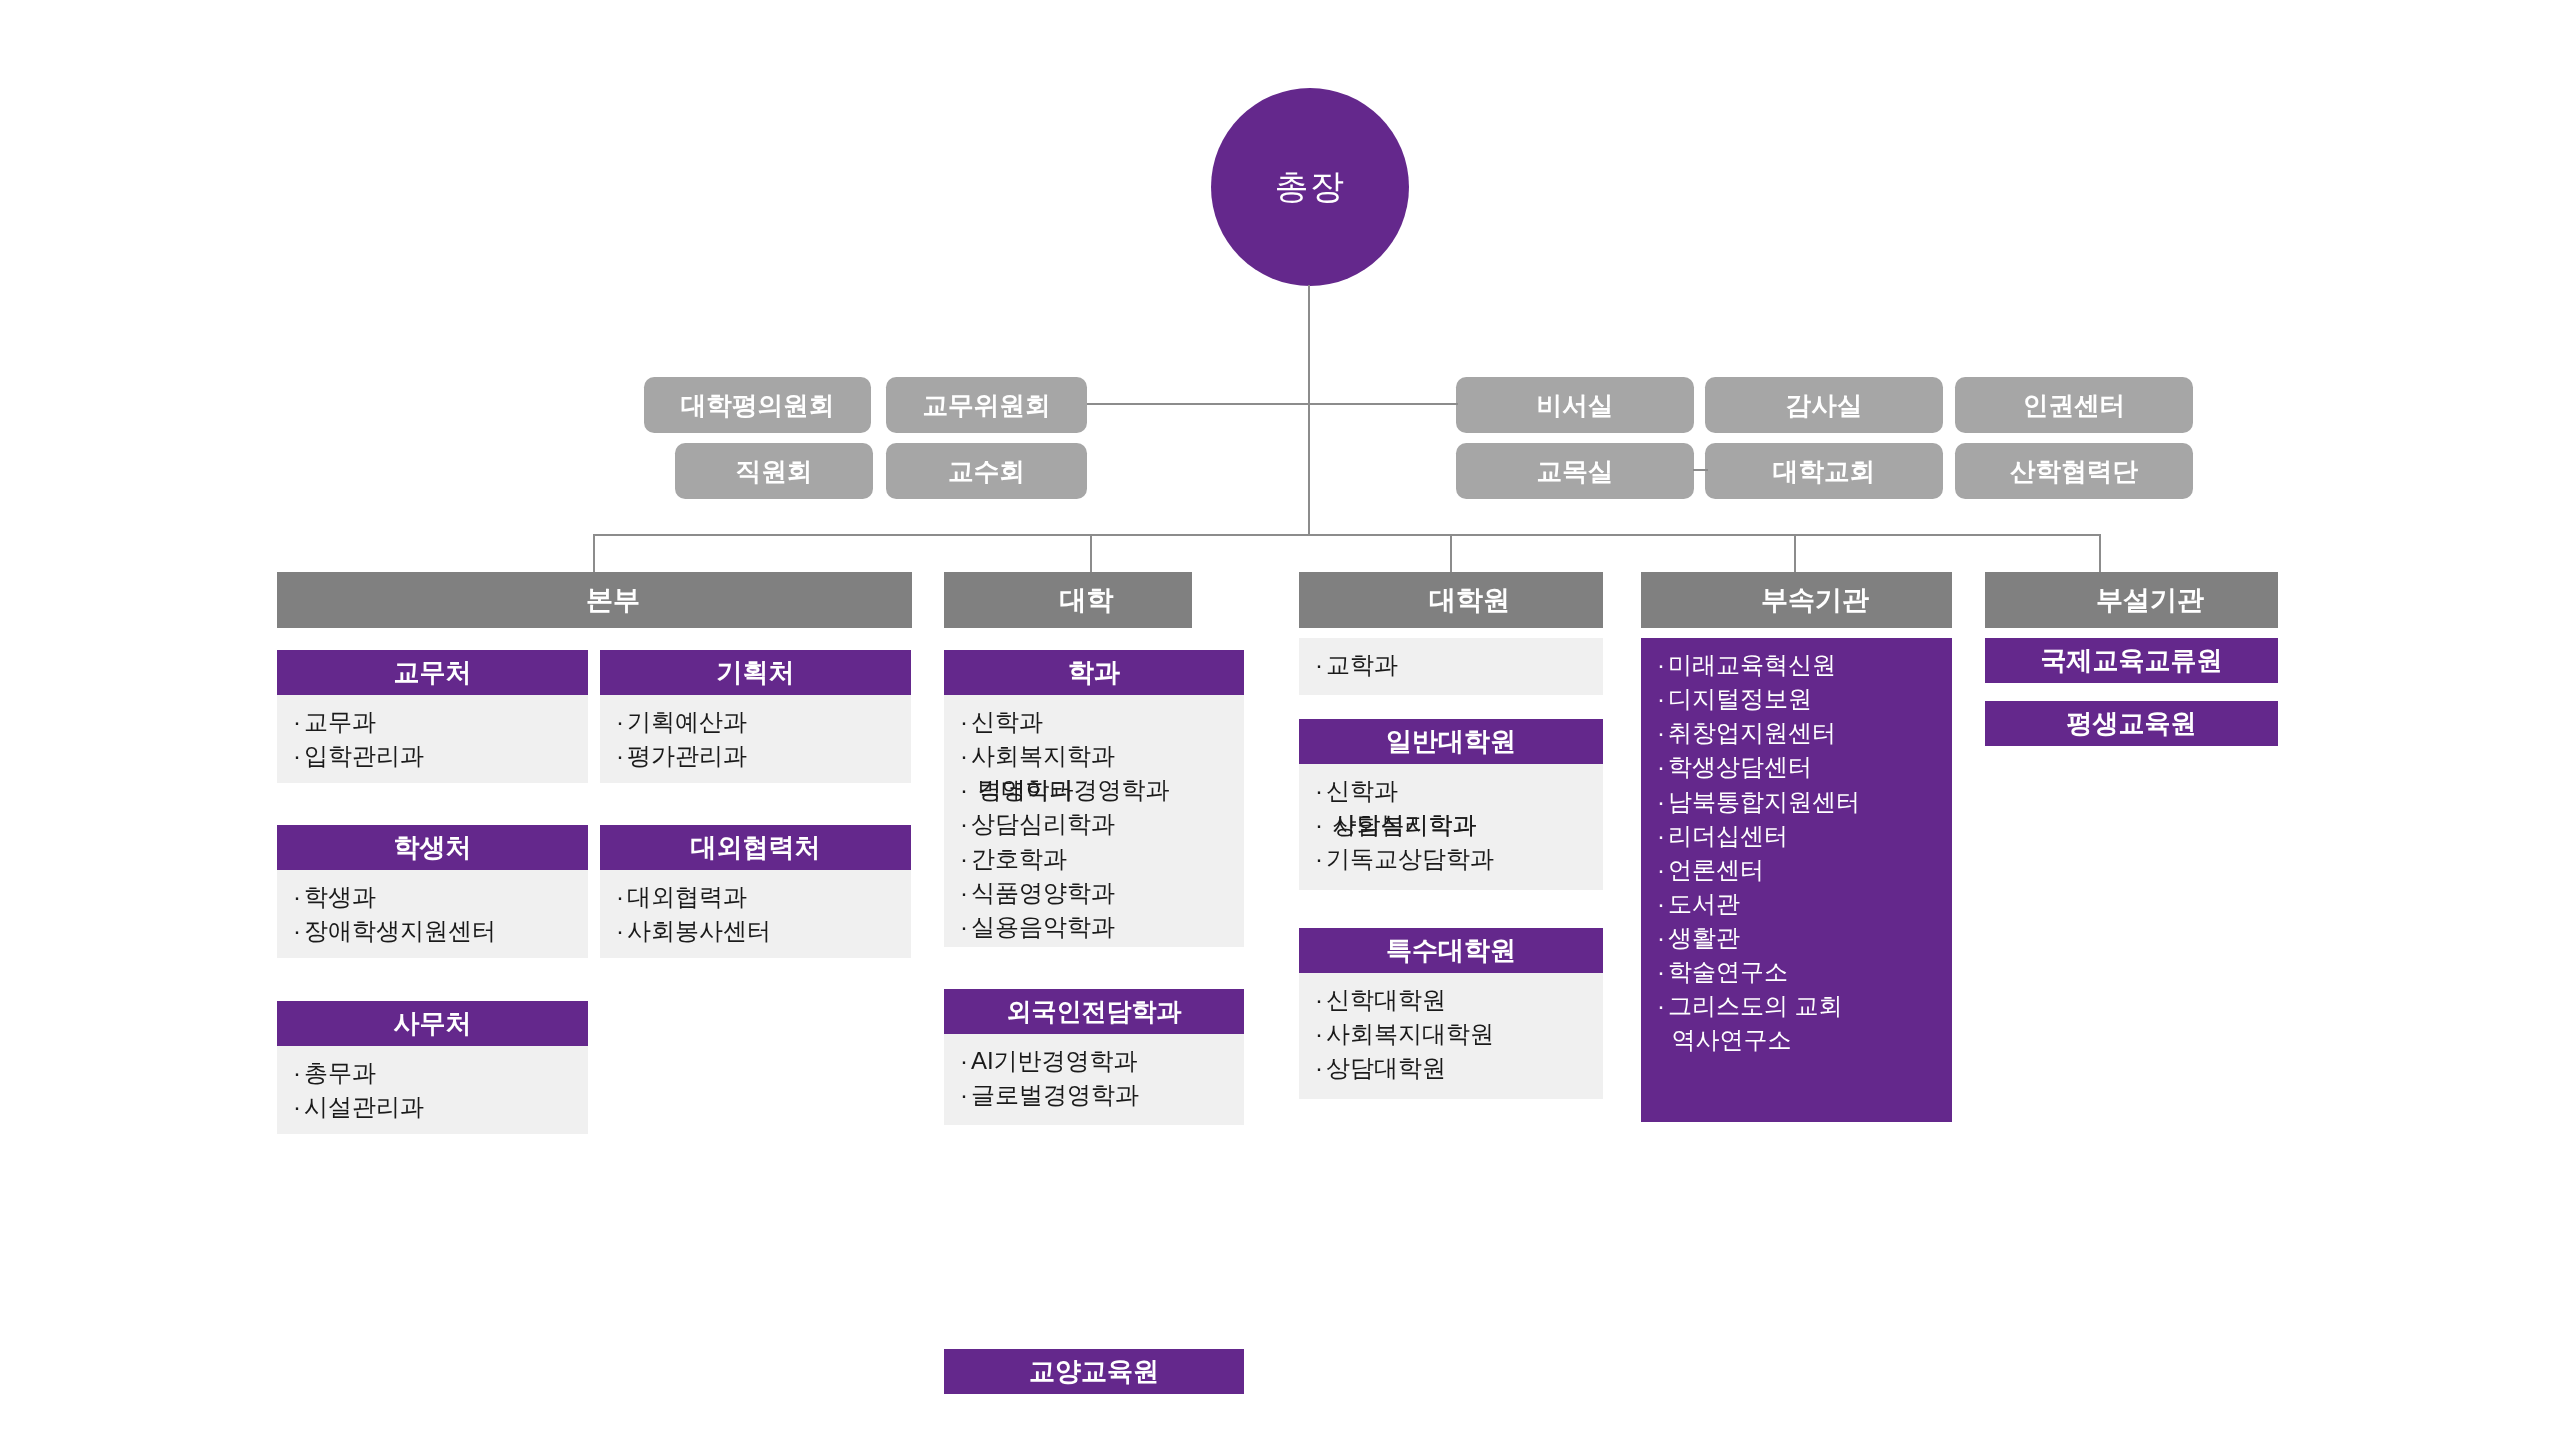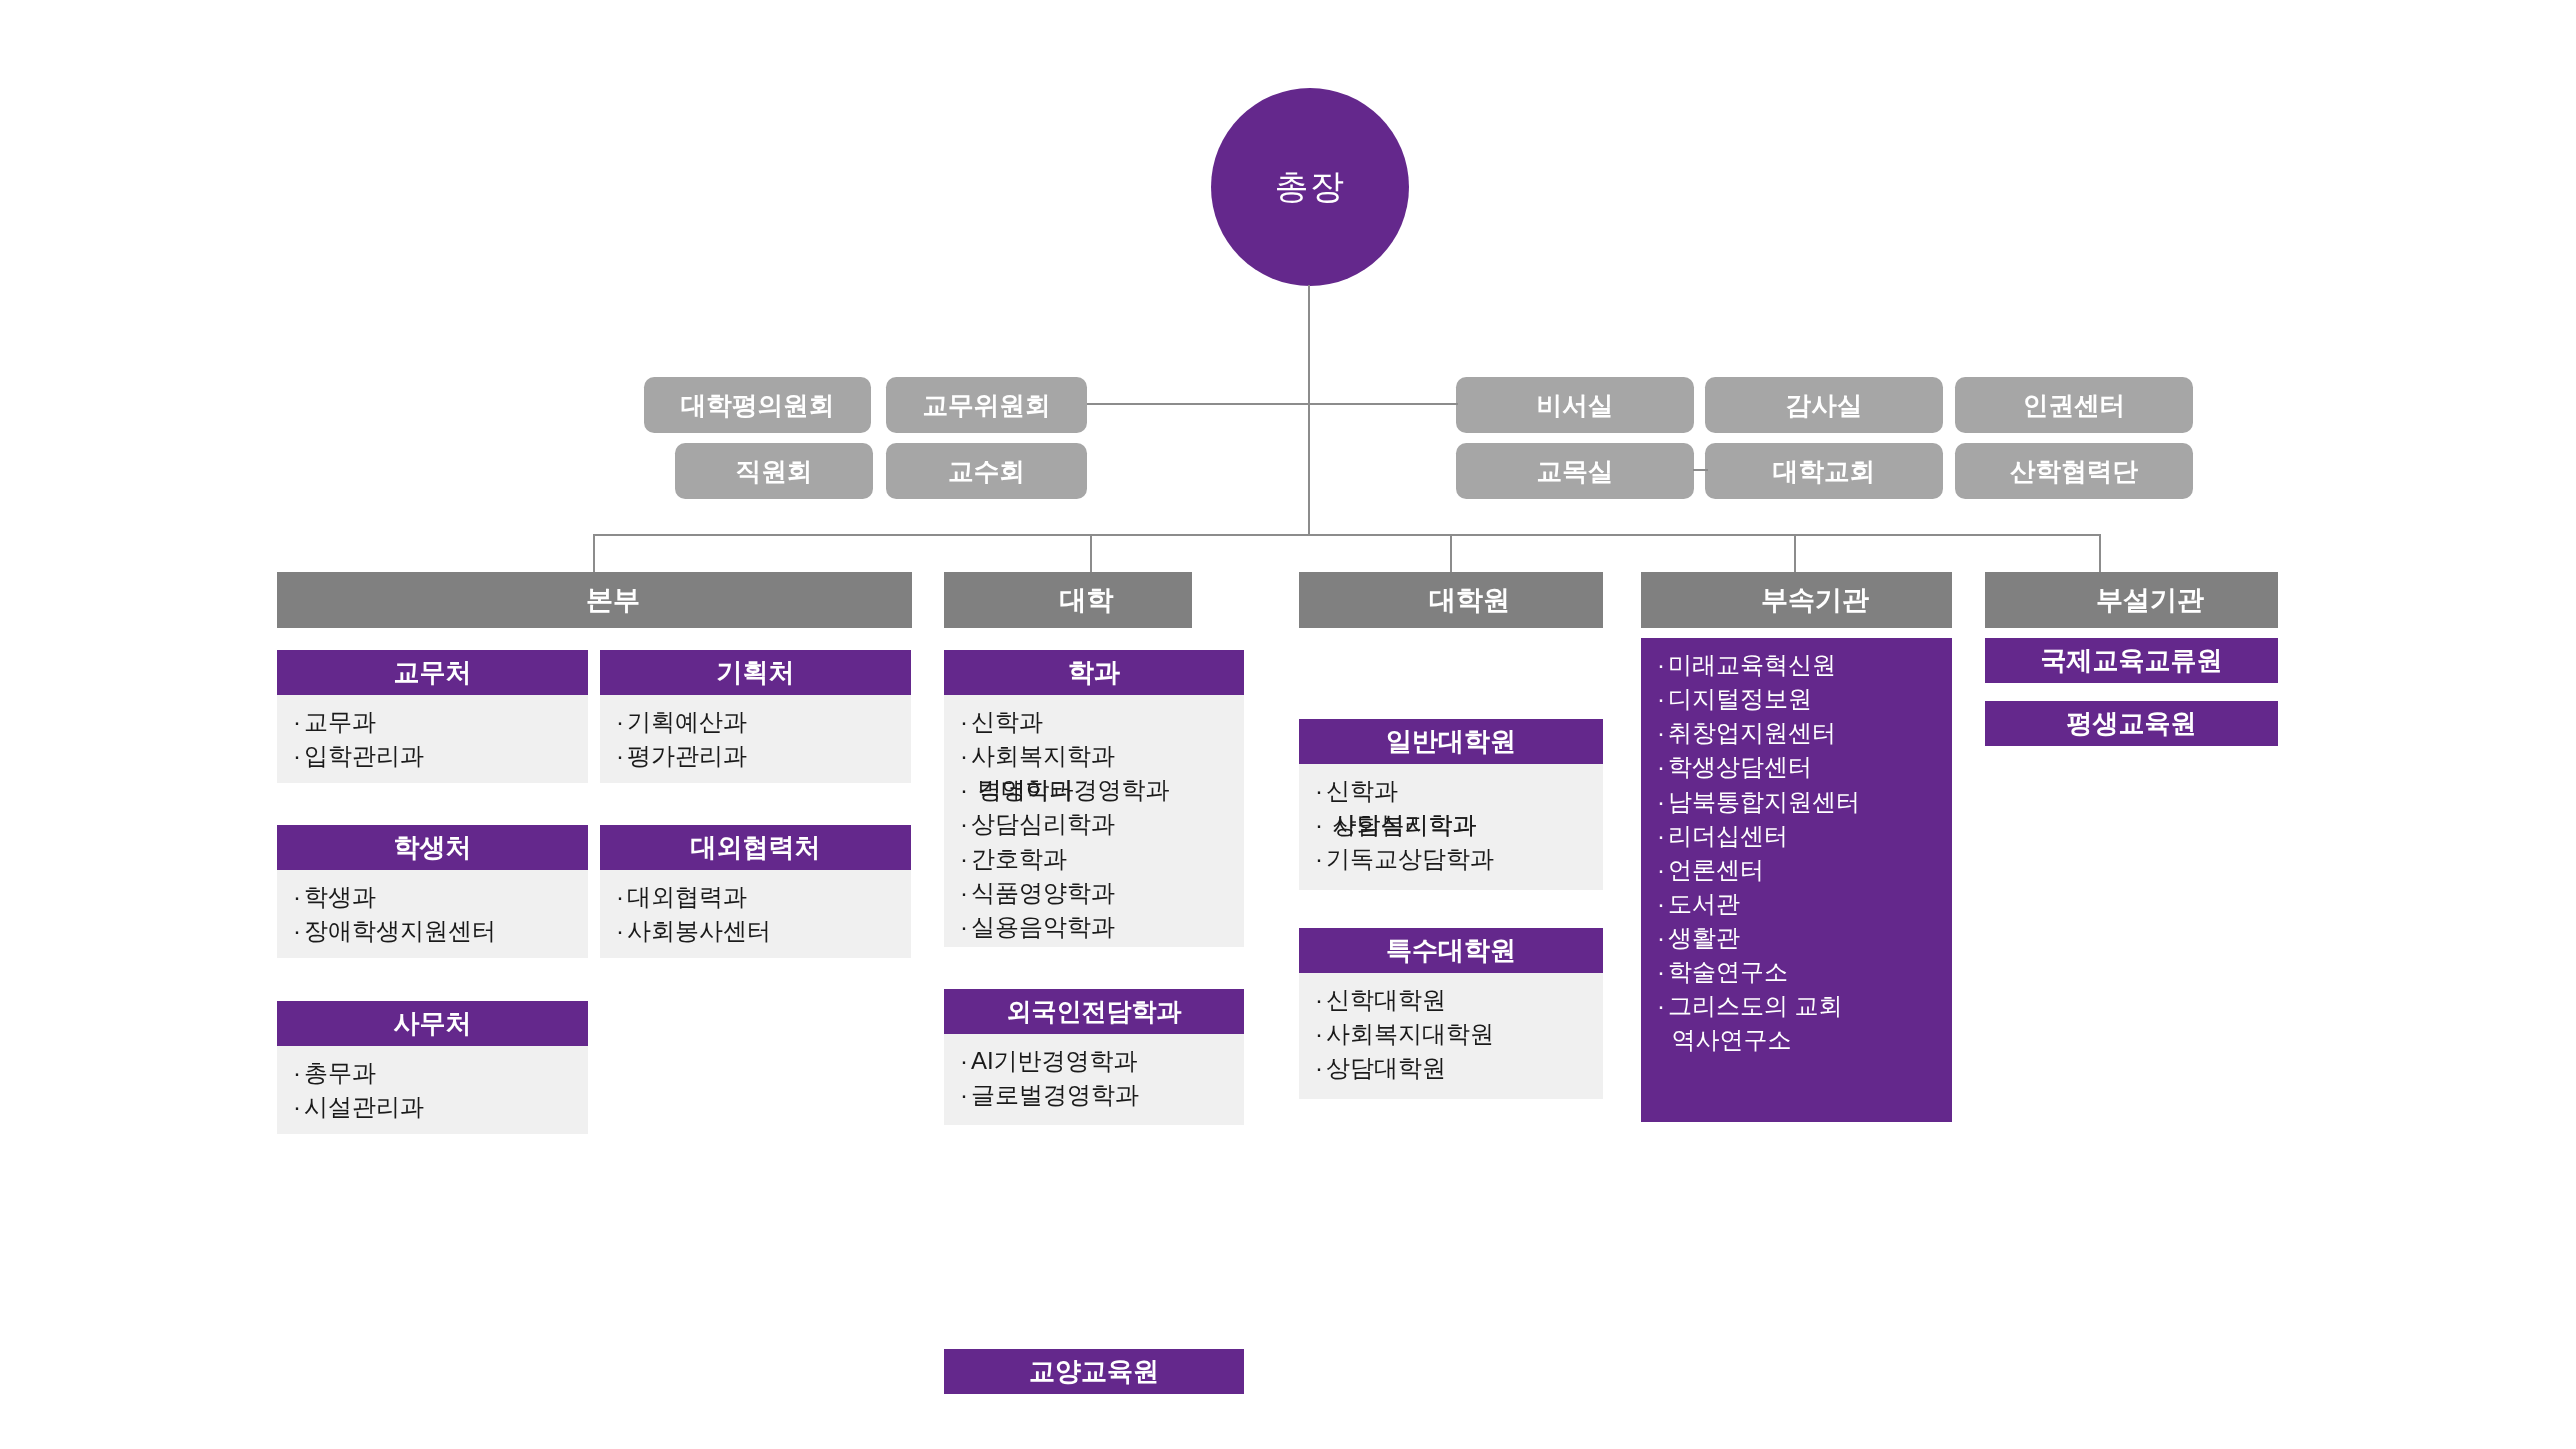--- a/index.html
+++ b/index.html
@@ -252,20 +252,23 @@
   </div>
 
 
   <div class="solo-purple" style="position:absolute; left:944px; top:1349px; width:300px;">
     <span>교양교육원</span>
   </div>
 
   <div class="col-head" style="left:1299px; top:572px; width:304px;">
     <span>대학원</span>
   </div>
+  <ul class="body-list" style="position:absolute; left:1299px; top:638px; width:304px; height:57px;">
+    <li>교학과</li>
+  </ul>
 
   <div class="block" style="left:1299px; top:719px; width:304px;border-radius:25px;">
     <div class="sub-head">
       <span>일반대학원</span>
     </div>
     <ul class="body-list" style="height:126px;">
       <li>신학과</li>
       <li>
         <span class="overlap">
           <span class="under">사회복지학과</span>

